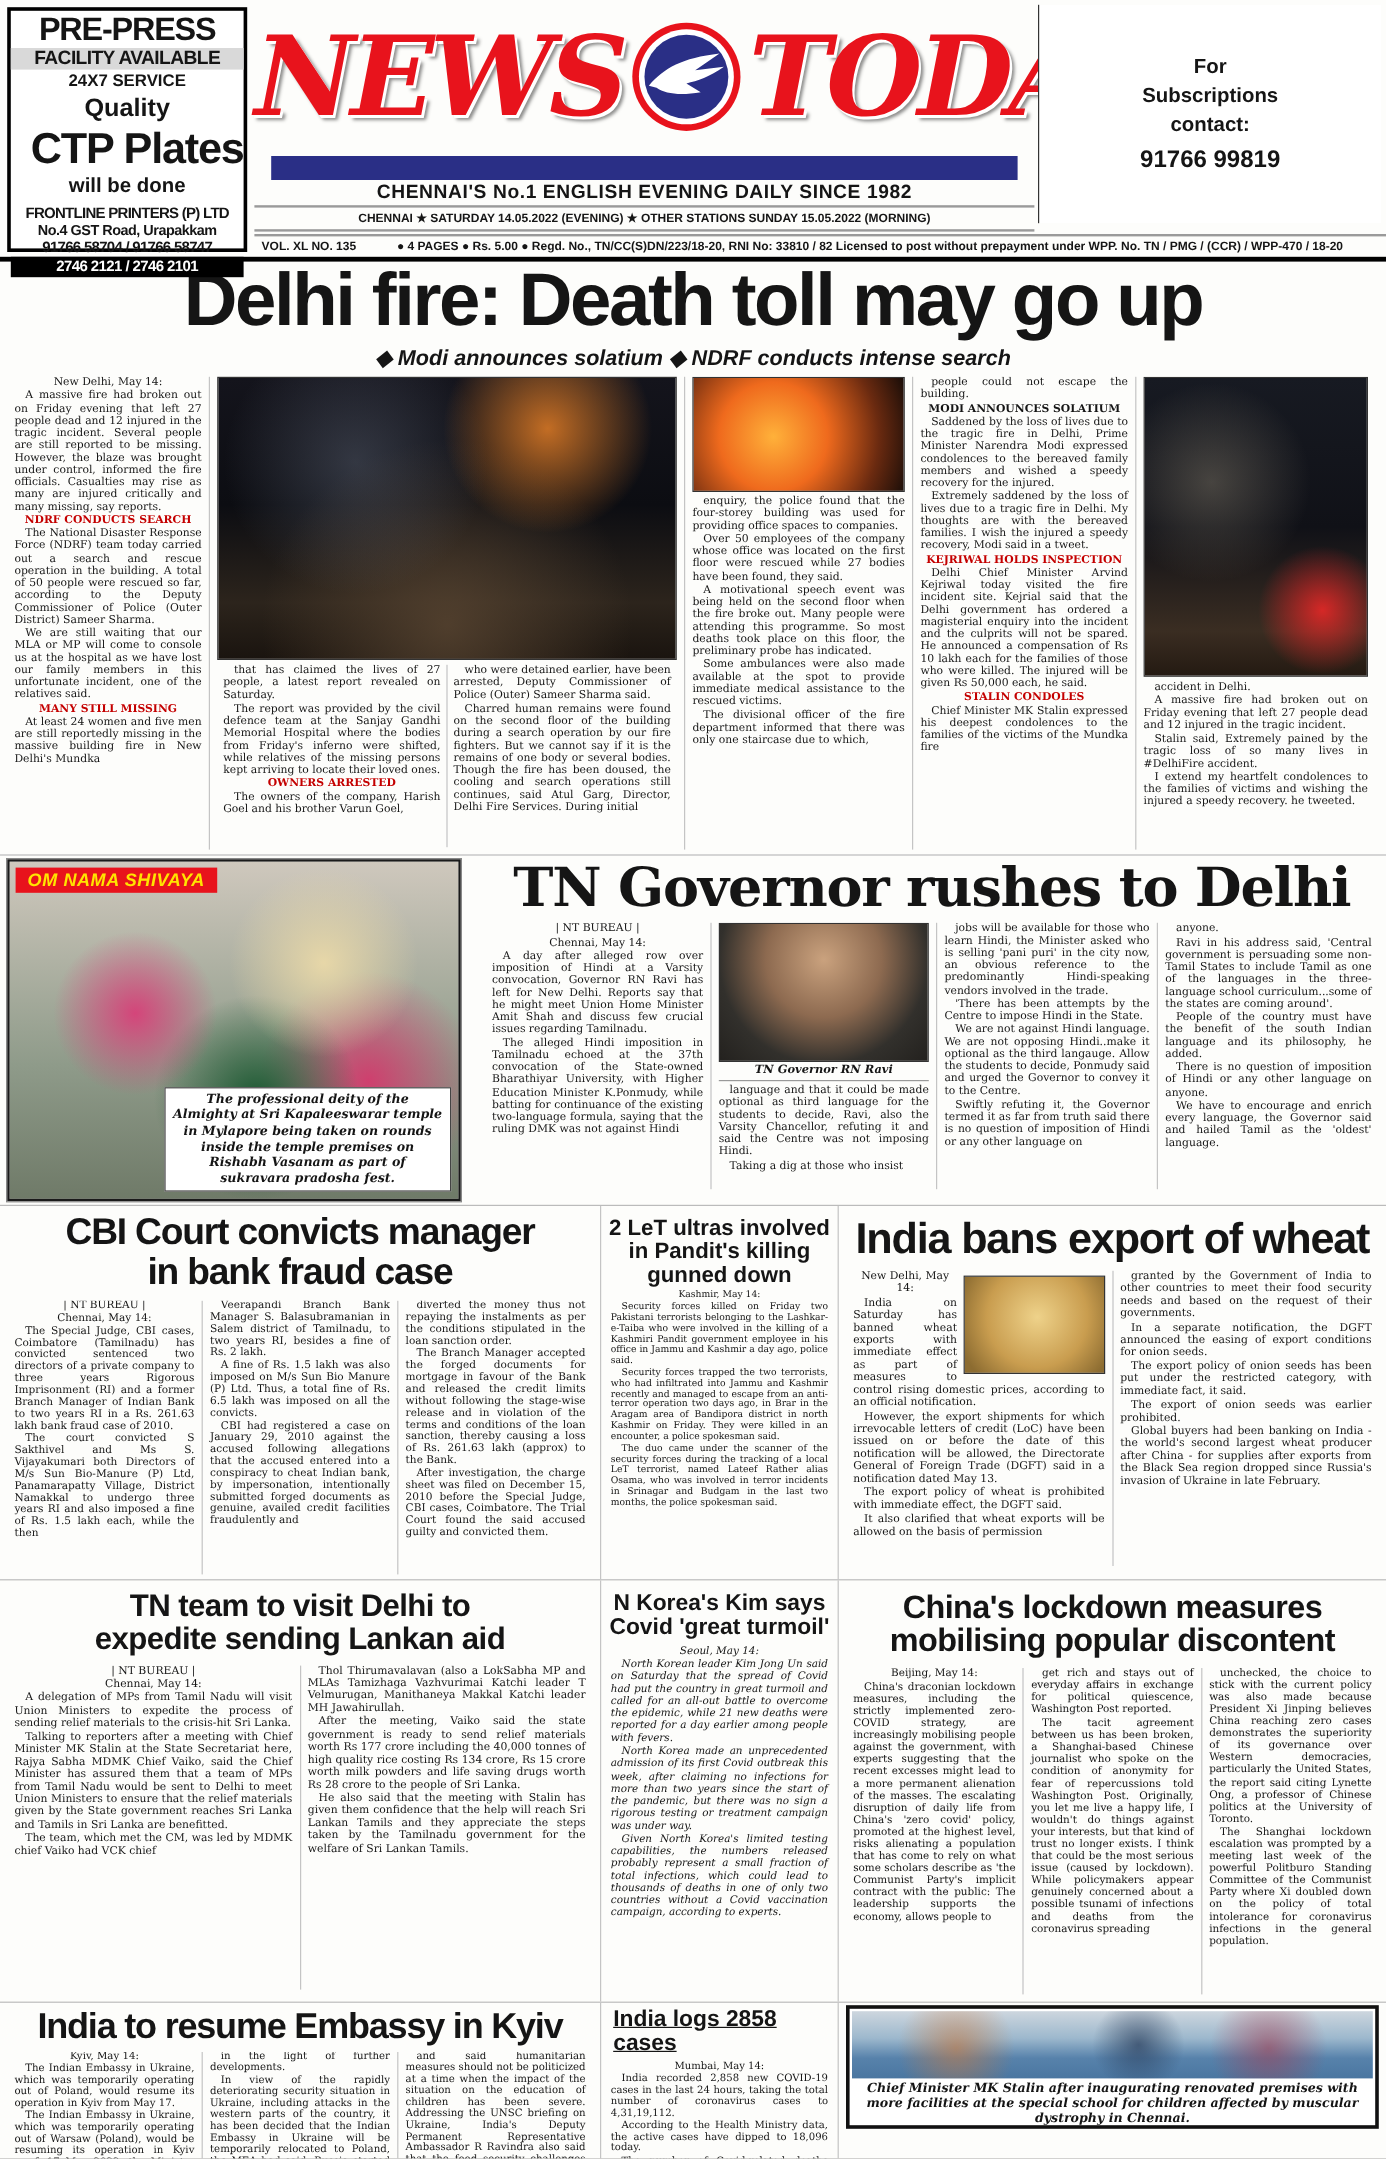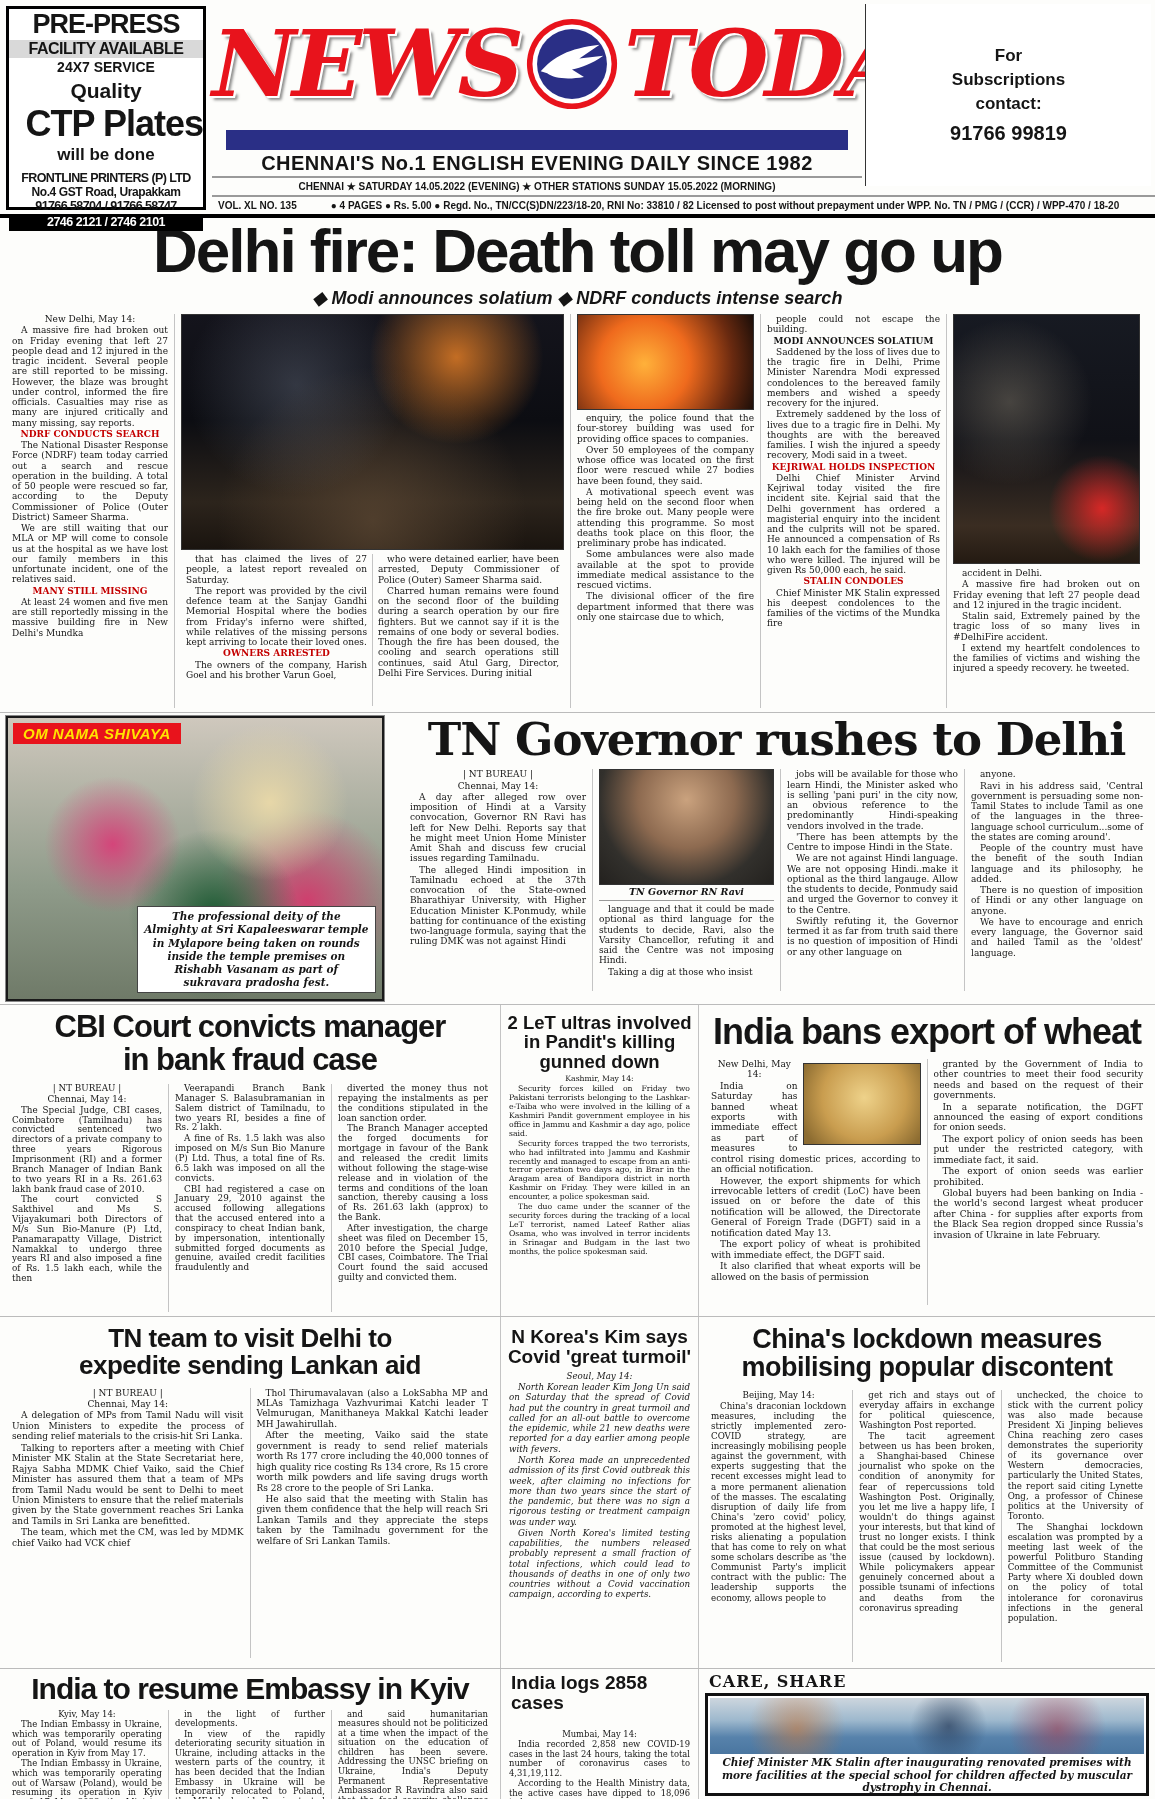--- a/index.html
+++ b/index.html
@@ -22,21 +22,21 @@
   .ad9 { font-size:12.5px; letter-spacing:-0.6px; }
   .ad10 { font-size:12.5px; background:#000; color:#fff; letter-spacing:-0.5px; margin-top:1px; padding:1px 0 2px; }
 
   .mast { position:absolute; left:212px; top:0; width:650px; height:214px; text-align:center; }
   .mast-row { display:flex; align-items:center; justify-content:flex-start; gap:6px; height:128px; }
   .mast-word { font-family:"DejaVu Serif", serif; font-style:italic; font-weight:bold; font-size:92px;
                color:#e8131c; line-height:1; letter-spacing:-4px;
                text-shadow:2px 2px 0 #fff, 4px 4px 3px rgba(0,0,0,0.45); }
   .logo { width:92px; height:92px; flex:0 0 auto; }
   .blue-bar { height:20px; background:#2a2f86; margin:2px 14px 0; }
-  .tagline { font-family:"Liberation Sans", sans-serif; font-weight:bold; font-size:20px; letter-spacing:0.5px;
+  .tagline { font-family:"Liberation Sans", sans-serif; font-weight:bold; font-size:16px; letter-spacing:0.5px;
              border-bottom:2px solid #9a9a9a; padding:2px 0 1px; }
   .dateline { font-family:"Liberation Sans", sans-serif; font-weight:bold; font-size:10px;
               border-bottom:2px solid #9a9a9a; padding:3px 0; }
   .sub-box { position:absolute; right:4px; top:4px; width:286px; height:182px; border-left:1.5px solid #333;
              display:flex; flex-direction:column; justify-content:center; align-items:center; gap:4px;
              font-family:"Liberation Sans", sans-serif; font-weight:bold; background:#fff; }
   .sub-box div { font-size:17px; }
   .sub-box .sub-phone { font-size:20px; margin-top:4px; }
   .vol-row { position:absolute; left:212px; right:0; bottom:0; display:flex; gap:34px; align-items:center;
              font-family:"Liberation Sans", sans-serif; font-weight:bold; font-size:10px; padding:3px 6px;
@@ -141,21 +141,21 @@
 
   .nk-h { font-size:19px; margin:8px 0 4px; }
   .nk-body { font-size:8.7px; line-height:1.18; padding:0 2px;font-style:italic; }
 
   .china-h { font-size:27px; letter-spacing:-0.5px; margin:6px 0 8px; }
   .china-cols { height:272px; font-size:8.7px; line-height:1.16; }
 
   .kyiv-h { font-size:30px; letter-spacing:-1px; margin:2px 0 5px; }
   .kyiv-cols { height:92px; font-size:8.5px; line-height:1.13; }
 
-  .covid-h { font-size:19px; margin:2px 0 17px; text-align:left; padding-left:4px; }
+  .covid-h { font-size:19px; margin:2px 0 4px; text-align:left; padding-left:4px;text-decoration:underline; }
   .covid-body { font-size:8.4px; line-height:1.13; padding:0 2px; }
 
   .care-label { font-family:"DejaVu Serif", serif; font-weight:bold; font-size:16px; letter-spacing:1px; padding:1px 4px 2px; }
   .care-box { border:3px solid #111; height:103px; background:#fff; padding:2px; }
   .care-photo { height:56px; border:none;
       background: radial-gradient(circle at 20% 55%, rgba(200,120,60,.6), rgba(0,0,0,0) 14%),
                   radial-gradient(circle at 55% 50%, rgba(40,60,90,.7), rgba(0,0,0,0) 16%),
                   radial-gradient(circle at 80% 55%, rgba(160,60,80,.6), rgba(0,0,0,0) 14%),
                   linear-gradient(180deg,#cdd6de 0%, #9db8cd 40%, #5782ab 70%, #4a76a0 100%); }
   .care-cap { font-size:10.5px; line-height:1.2; margin-top:2px; }
@@ -441,21 +441,20 @@
     <div class="strip strip-m">
       <div class="h-sans covid-h">India logs 2858 cases</div>
       <div class="acol covid-body">
           <div class="seg seg-date">Mumbai, May 14:</div>
           <div class="seg seg-p">India recorded 2,858 new COVID-19 cases in the last 24 hours, taking the total number of coronavirus cases to 4,31,19,112.</div>
           <div class="seg seg-p">According to the Health Ministry data, the active cases have dipped to 18,096 today.</div>
           <div class="seg seg-p">The number of Covid-related deaths climbed to 5,24,201 with 11 new fatalities today, the data stated.</div>
         </div>
     </div>
     <div class="strip strip-r">
-      <div class="care-label">CARE, SHARE</div>
       <div class="care-box">
         <div class="care-photo"></div>
         <div class="care-cap cap">Chief Minister MK Stalin after inaugurating renovated premises with more facilities at the special school for children affected by muscular dystrophy in Chennai.</div>
       </div>
     </div>
   </section>
 
 </div>
 
 </body></html>

